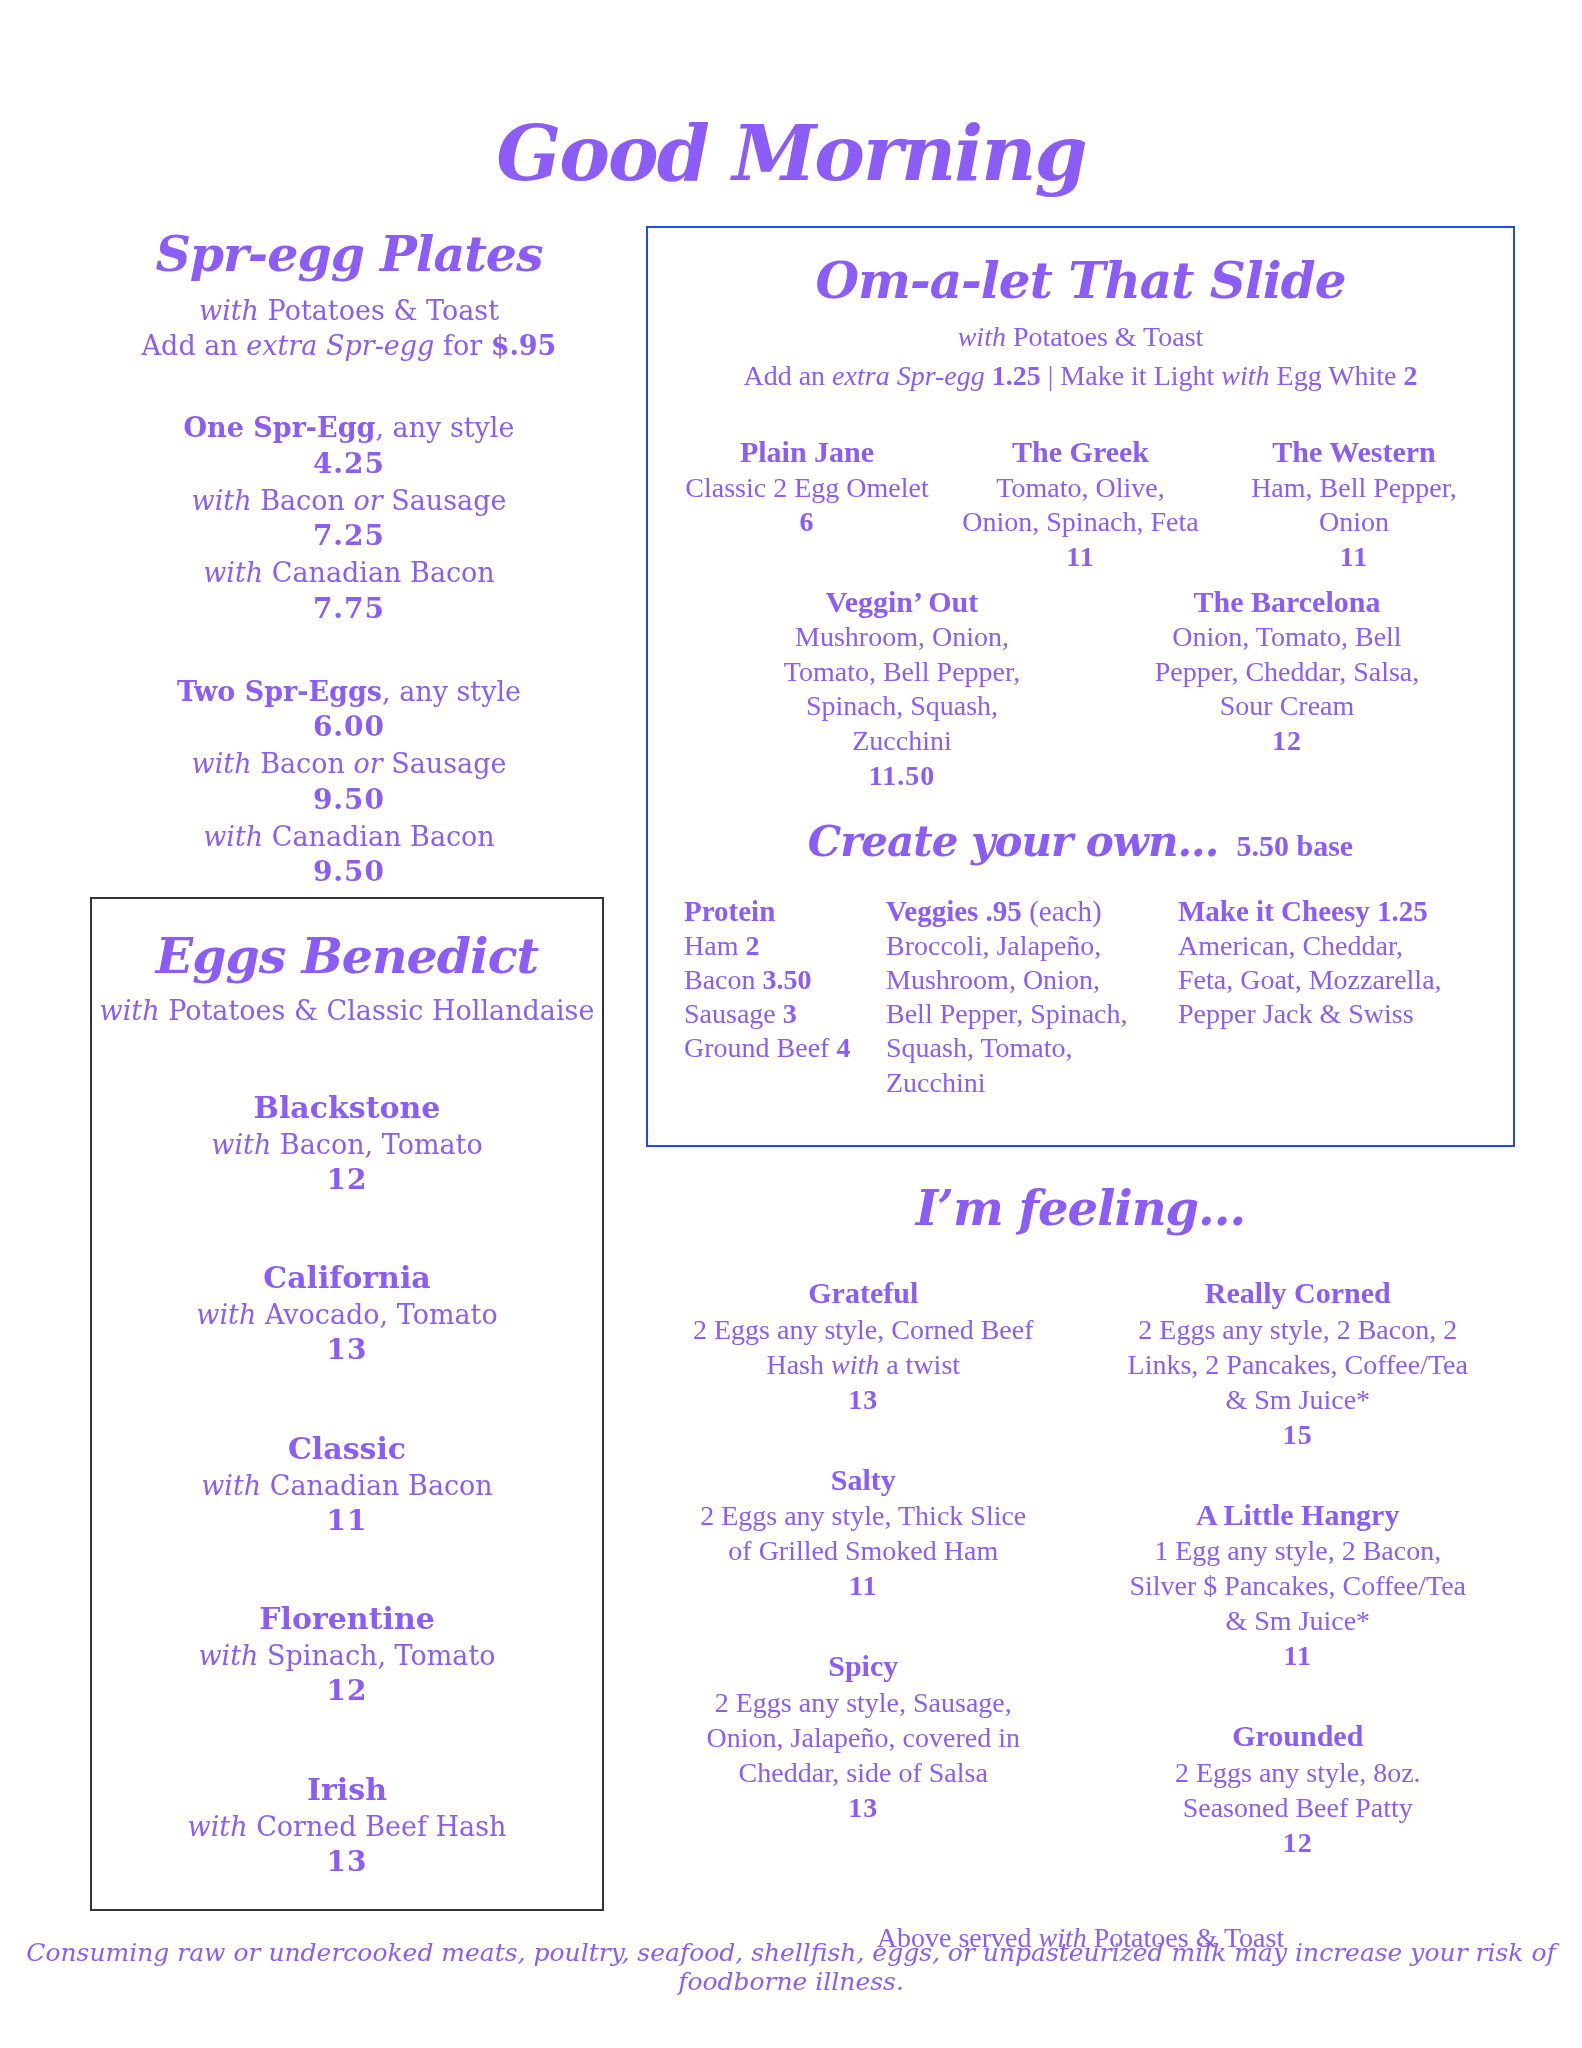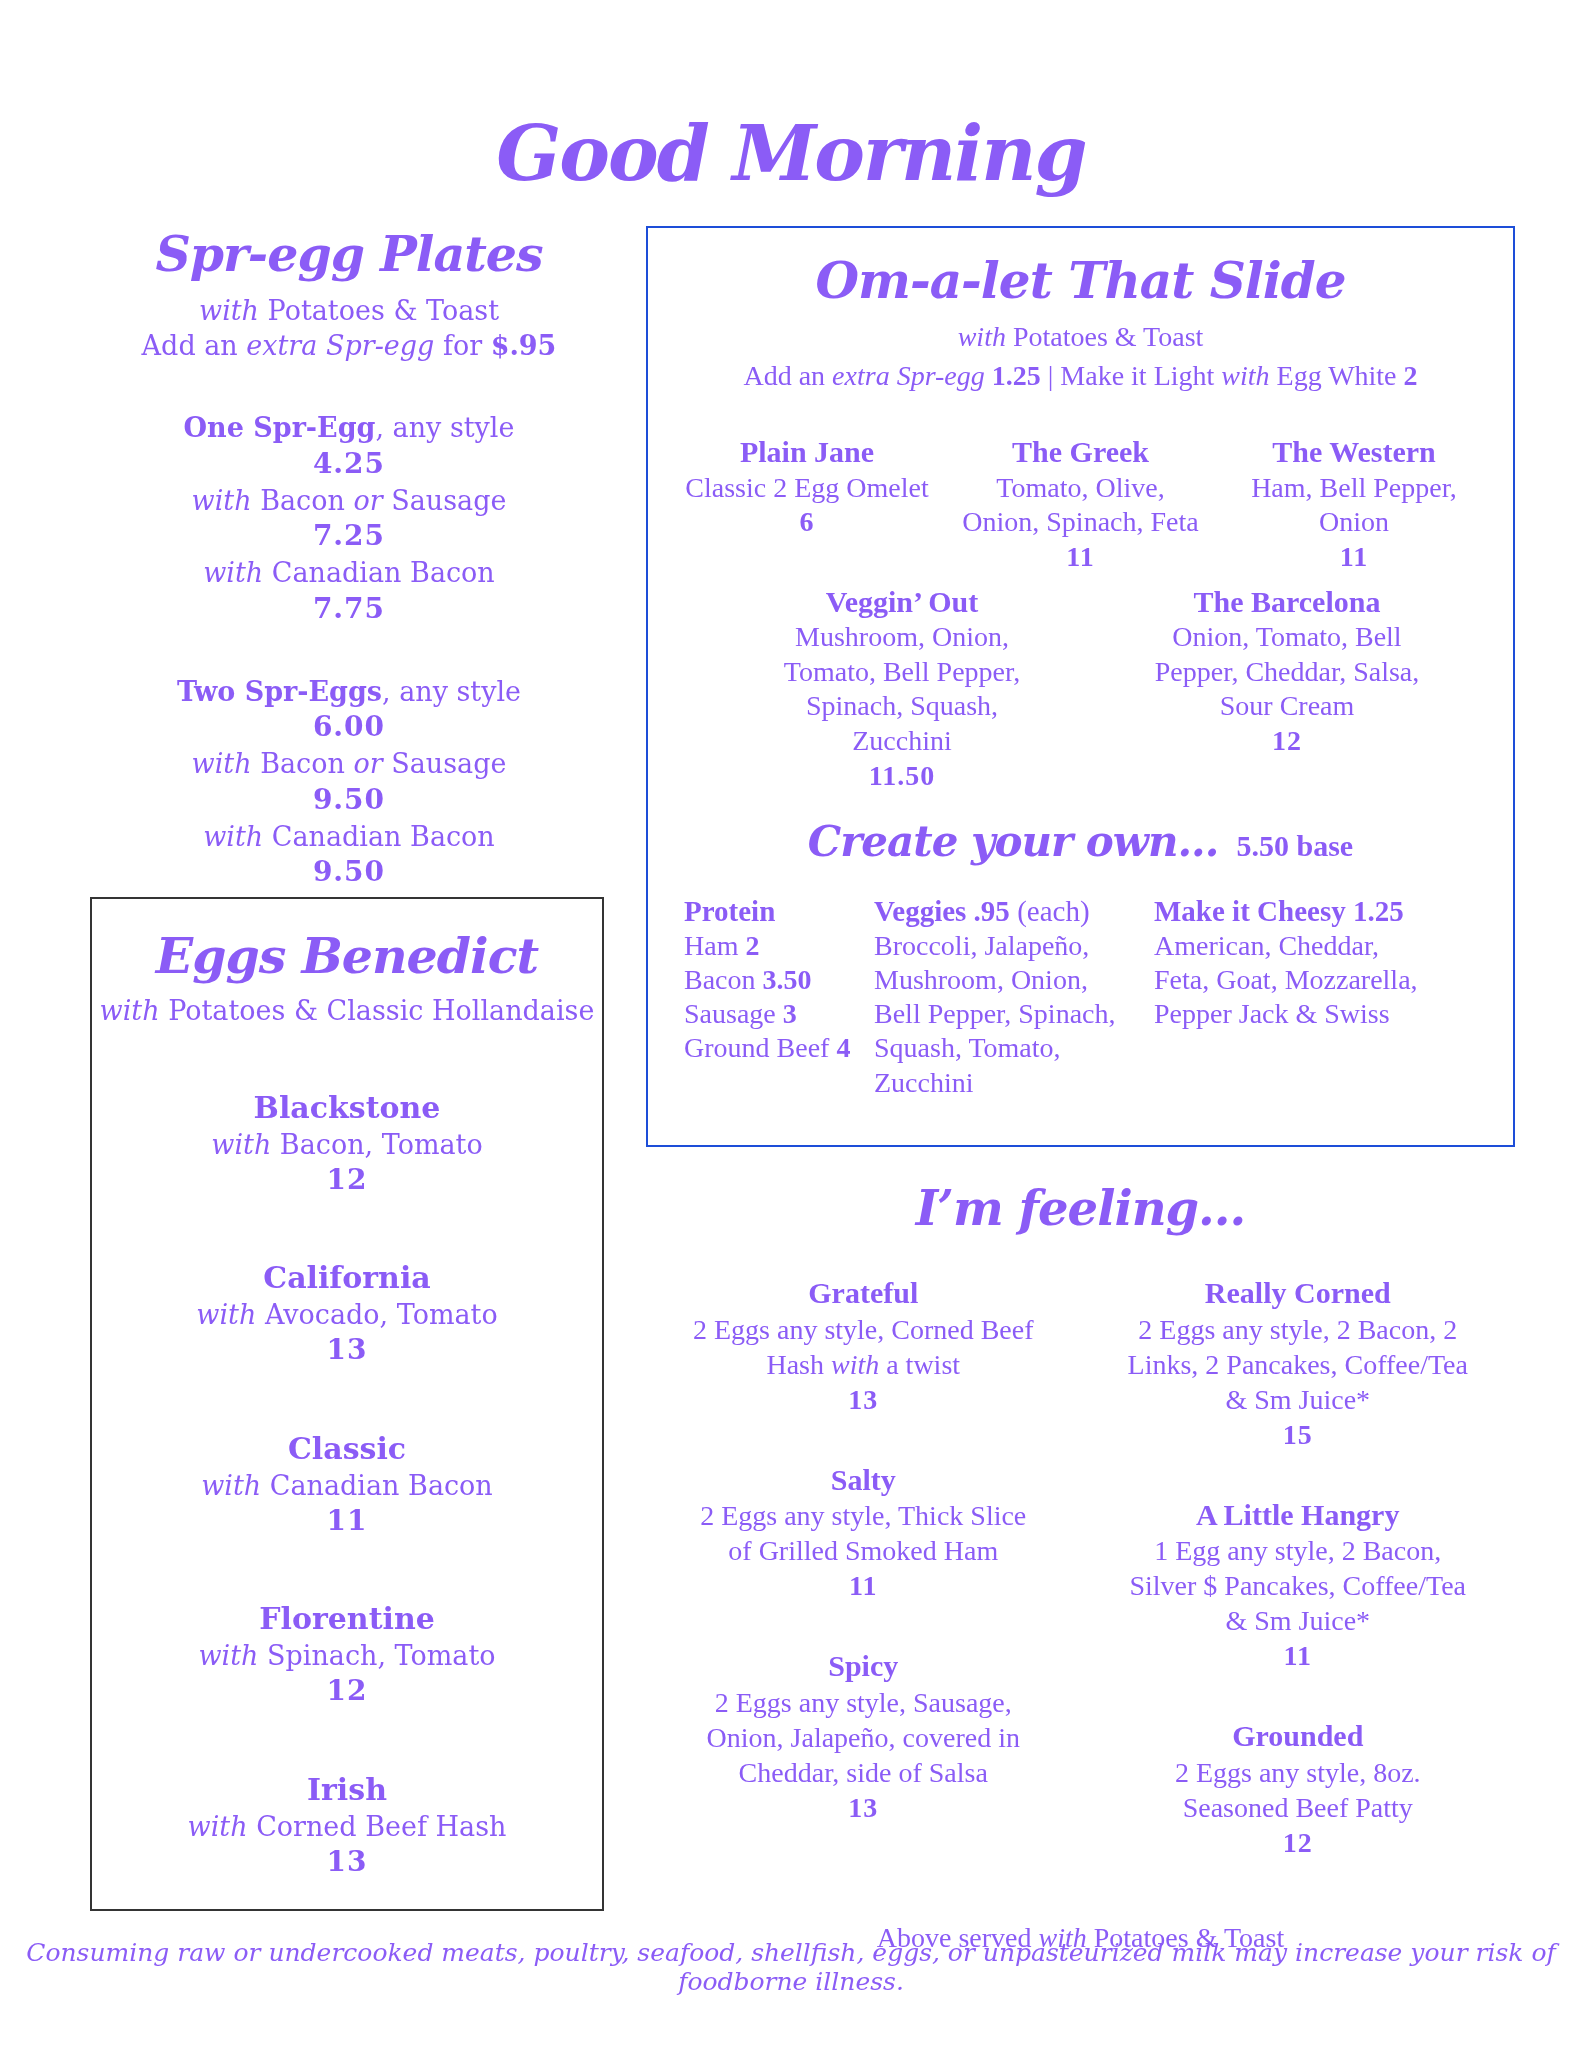--- a/index.html
+++ b/index.html
@@ -35,21 +35,21 @@
   .row3{padding:0 34px;margin-top:40px;}
   .row3 .ocol{width:250px;}
   .row2{justify-content:center;gap:70px;margin-top:8px;padding-left:28px;}
   .row2 .ocol{width:315px;}
   .ocol .name{font-weight:bold;font-size:30px;}
   .ocol .desc{max-width:250px;margin:0 auto;}
   .row2 .ocol .desc{max-width:285px;}
   .create-head{margin:22px 0 0 0;font-weight:normal;}
   .create-head .script-sm{font-family:"DejaVu Serif",serif;font-style:italic;font-weight:bold;font-size:42px;letter-spacing:-1px;}
   .create-head .base{font-family:"Liberation Serif",serif;font-weight:bold;font-size:30px;margin-left:10px;}
-  .create-cols{display:flex;text-align:left;padding-left:36px;margin-top:26px;}
+  .create-cols{display:flex;text-align:left;padding-left:36px;margin-top:26px;gap:12px;}
   .ccol{line-height:1.22;}
   .ccol.c0{width:190px;}
   .ccol.c1{width:280px;}
   .ccol.c2{width:330px;}
   .chead{font-size:29px;}
 
   
   .feeling{position:absolute;left:646px;top:1178px;width:869px;text-align:center;font-size:28px;line-height:1.25;}
   .feeling h2{margin:0 0 36px 0;font-size:48px;letter-spacing:-1px;}
   .feel-cols{display:flex;}

